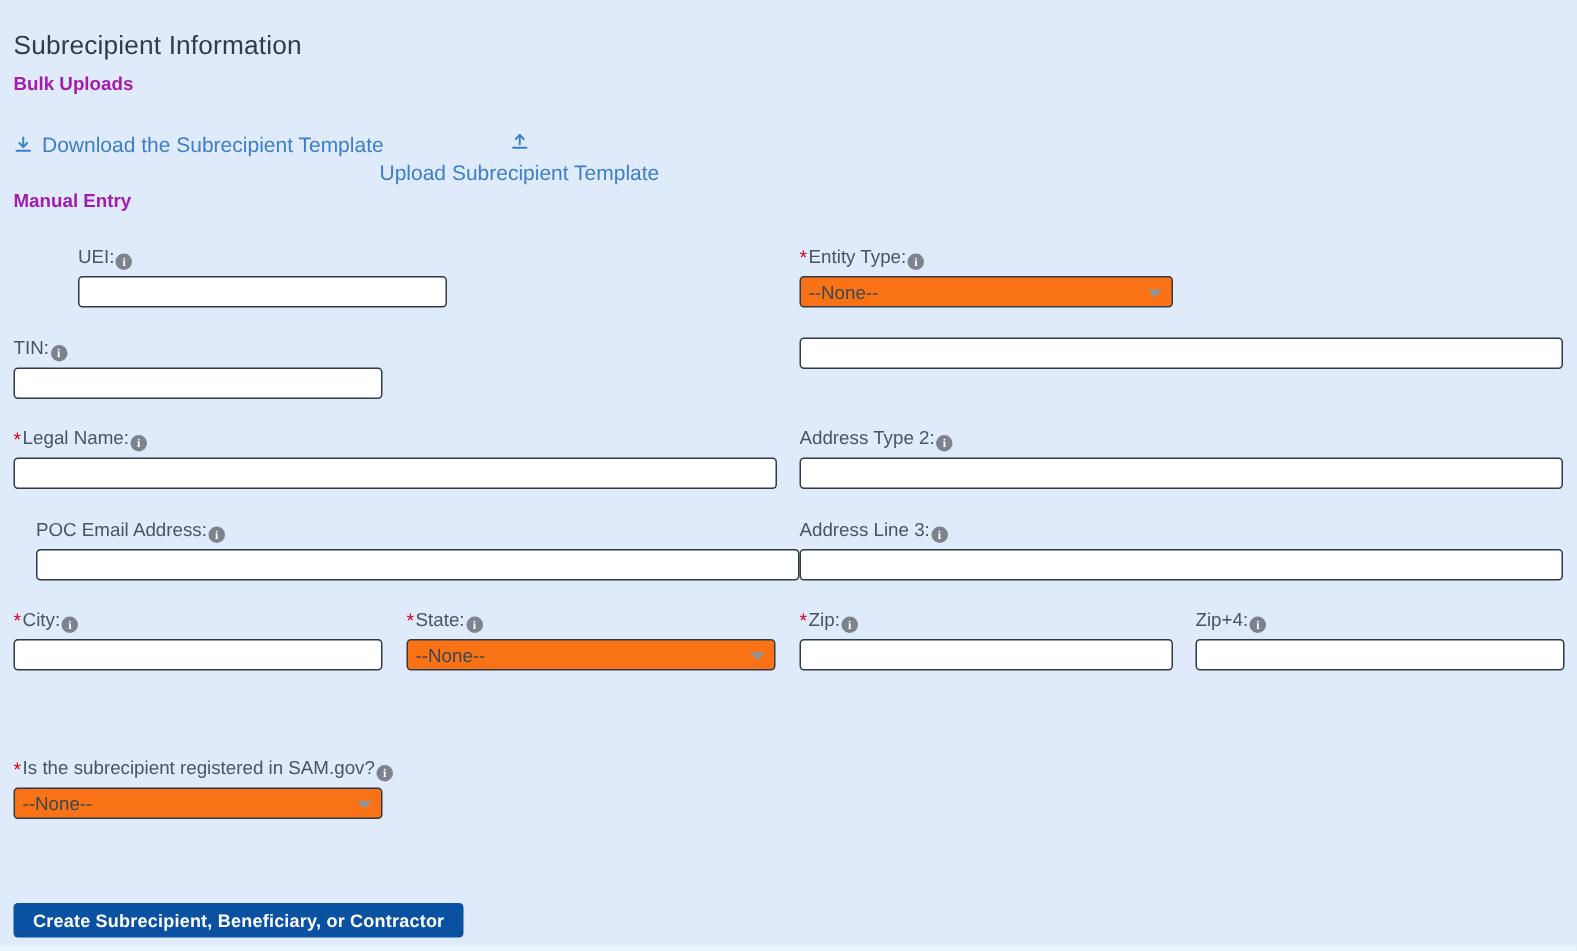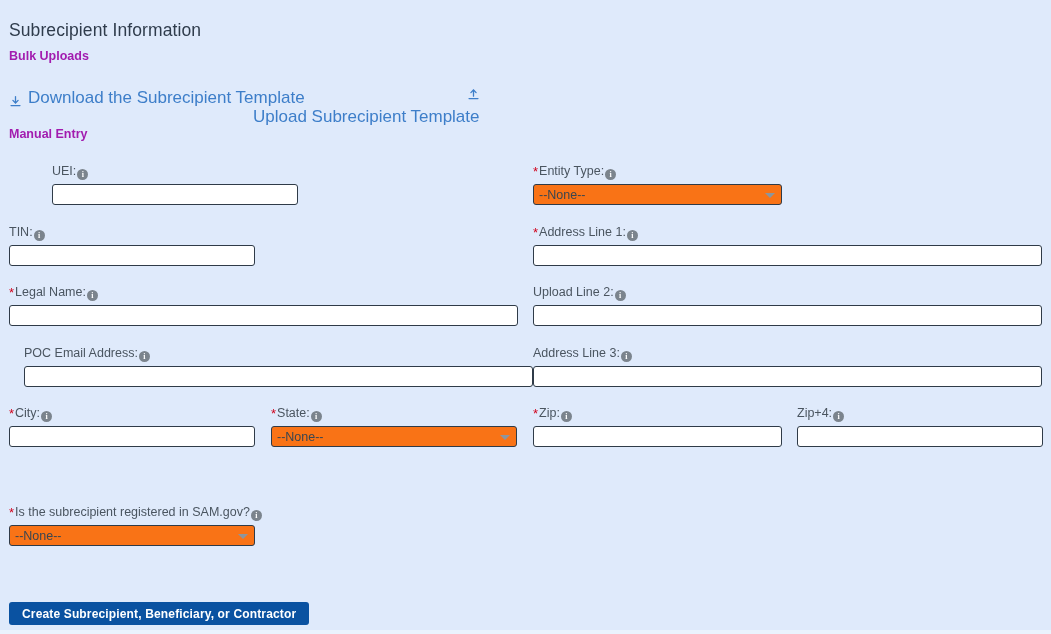--- a/index.html
+++ b/index.html
@@ -53,23 +53,23 @@
     white-space: nowrap;
   }
   #bulk-uploads-label { left: 9px; top: 49px; }
   #manual-entry-label { left: 9px; top: 127px; }
 
   
   .bulk-link {
     position: absolute;
     top: 88px;
     display: flex;
-    align-items: flex-end;
+    align-items: center;
     gap: 6px;
-    font-size: 17px;
+    font-size: 14px;
     color: #3d7ec9;
     text-decoration: none;
     cursor: pointer;
     white-space: nowrap;
   }
   #download-template-link { left: 9px; }
   #upload-template-link { left: 253px; flex-direction: column; }
   .bulk-link svg { display: block; flex: none; }
 
   
@@ -241,29 +241,26 @@
     <label class="field-label">
       <span class="req">*</span><span>Entity Type:</span><span class="info-icon">i</span>
     </label>
     <div class="select-wrap" style="width:249px;">
       <div class="select-input">--None--</div>
       <span class="select-caret"></span>
     </div>
   </div>
 
   <div class="field" style="left:533px; top:225px;">
-    <label class="field-label">
-      <span class="req">*</span><span>Address Line 1:</span><span class="info-icon">i</span>
-    </label>
     <input class="text-input" style="width: 509px;" value="">
   </div>
 
   <div class="field" style="left:533px; top:285px;">
     <label class="field-label">
-      <span>Upload Line 2:</span><span class="info-icon">i</span>
+      <span>Address Type 2:</span><span class="info-icon">i</span>
     </label>
     <input class="text-input" style="width: 509px;" value="">
   </div>
 
   <div class="field" style="left:533px; top:346px;">
     <label class="field-label">
       <span>Address Line 3:</span><span class="info-icon">i</span>
     </label>
     <input class="text-input" style="width: 509px;" value="">
   </div>

